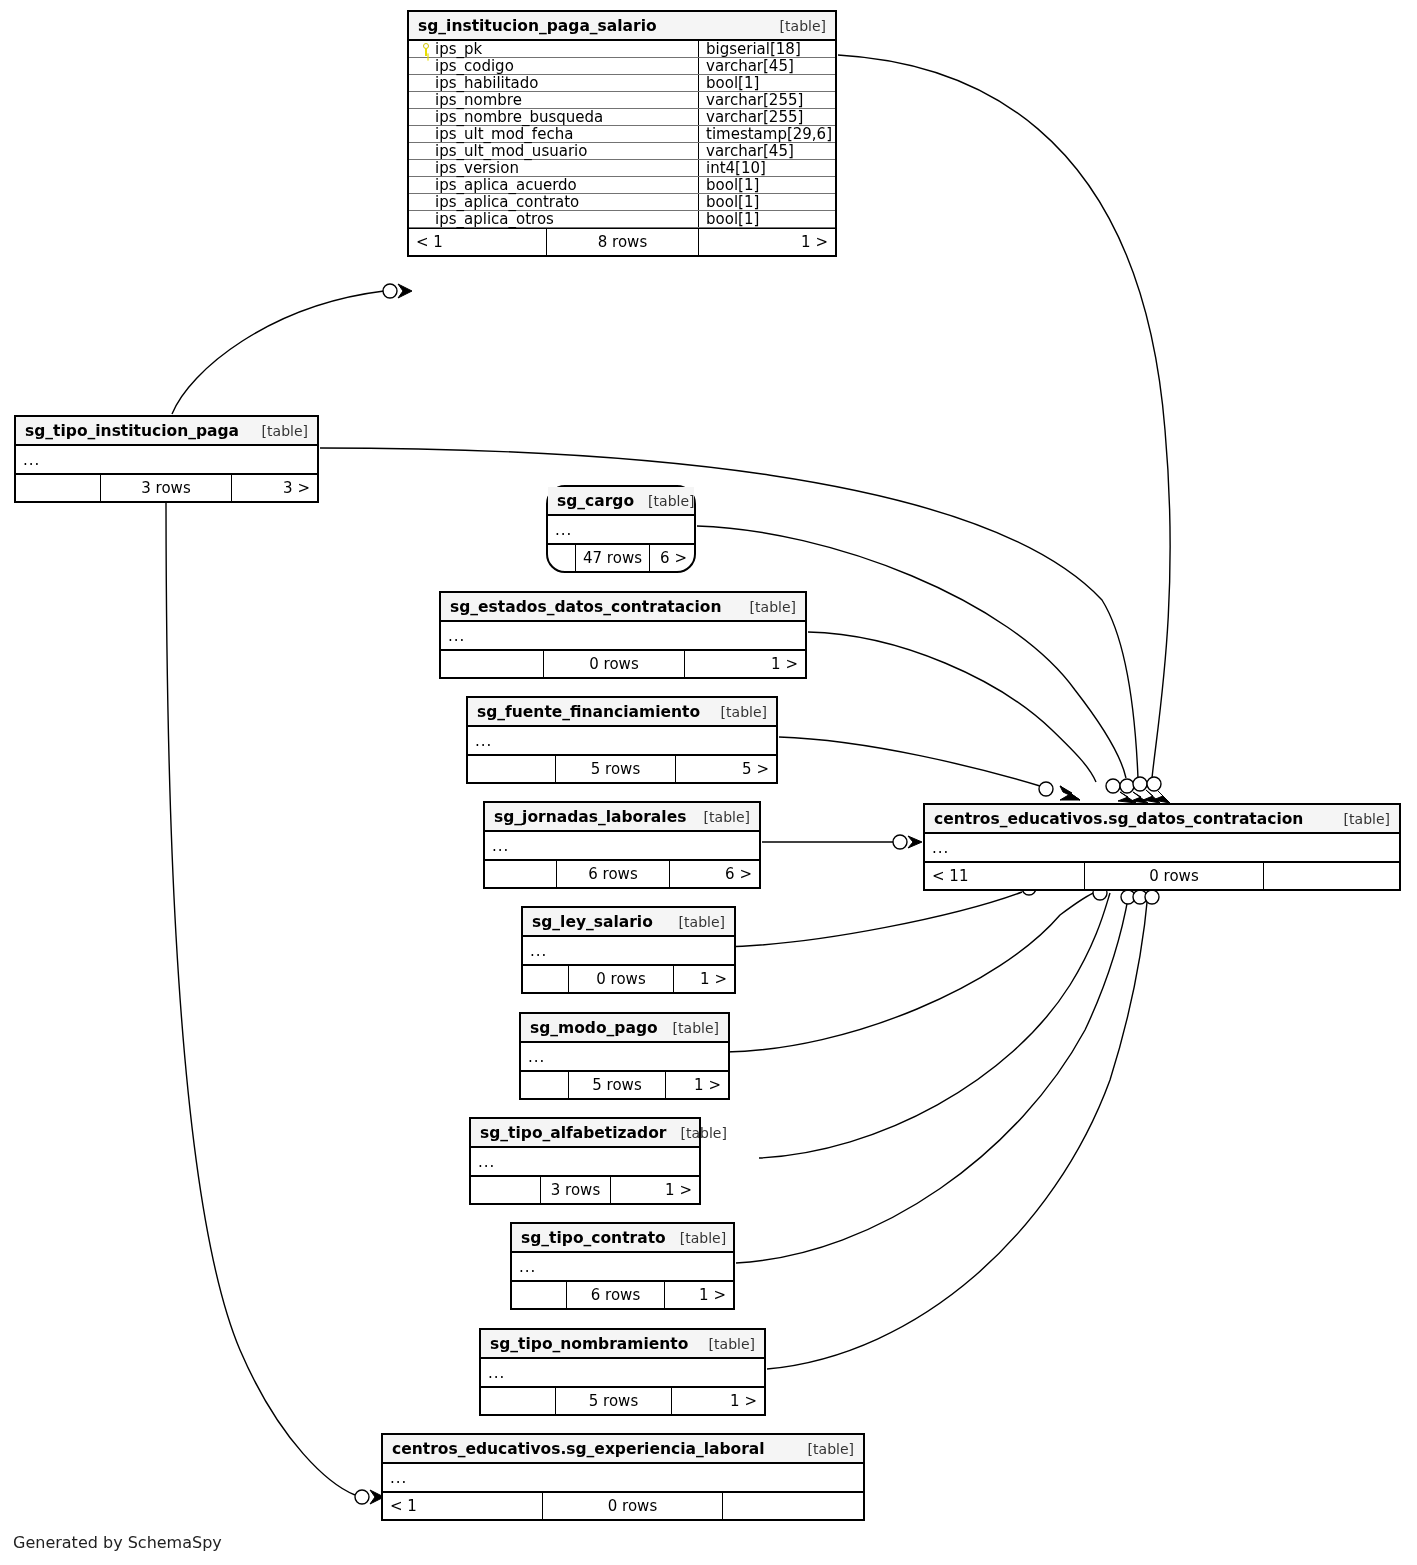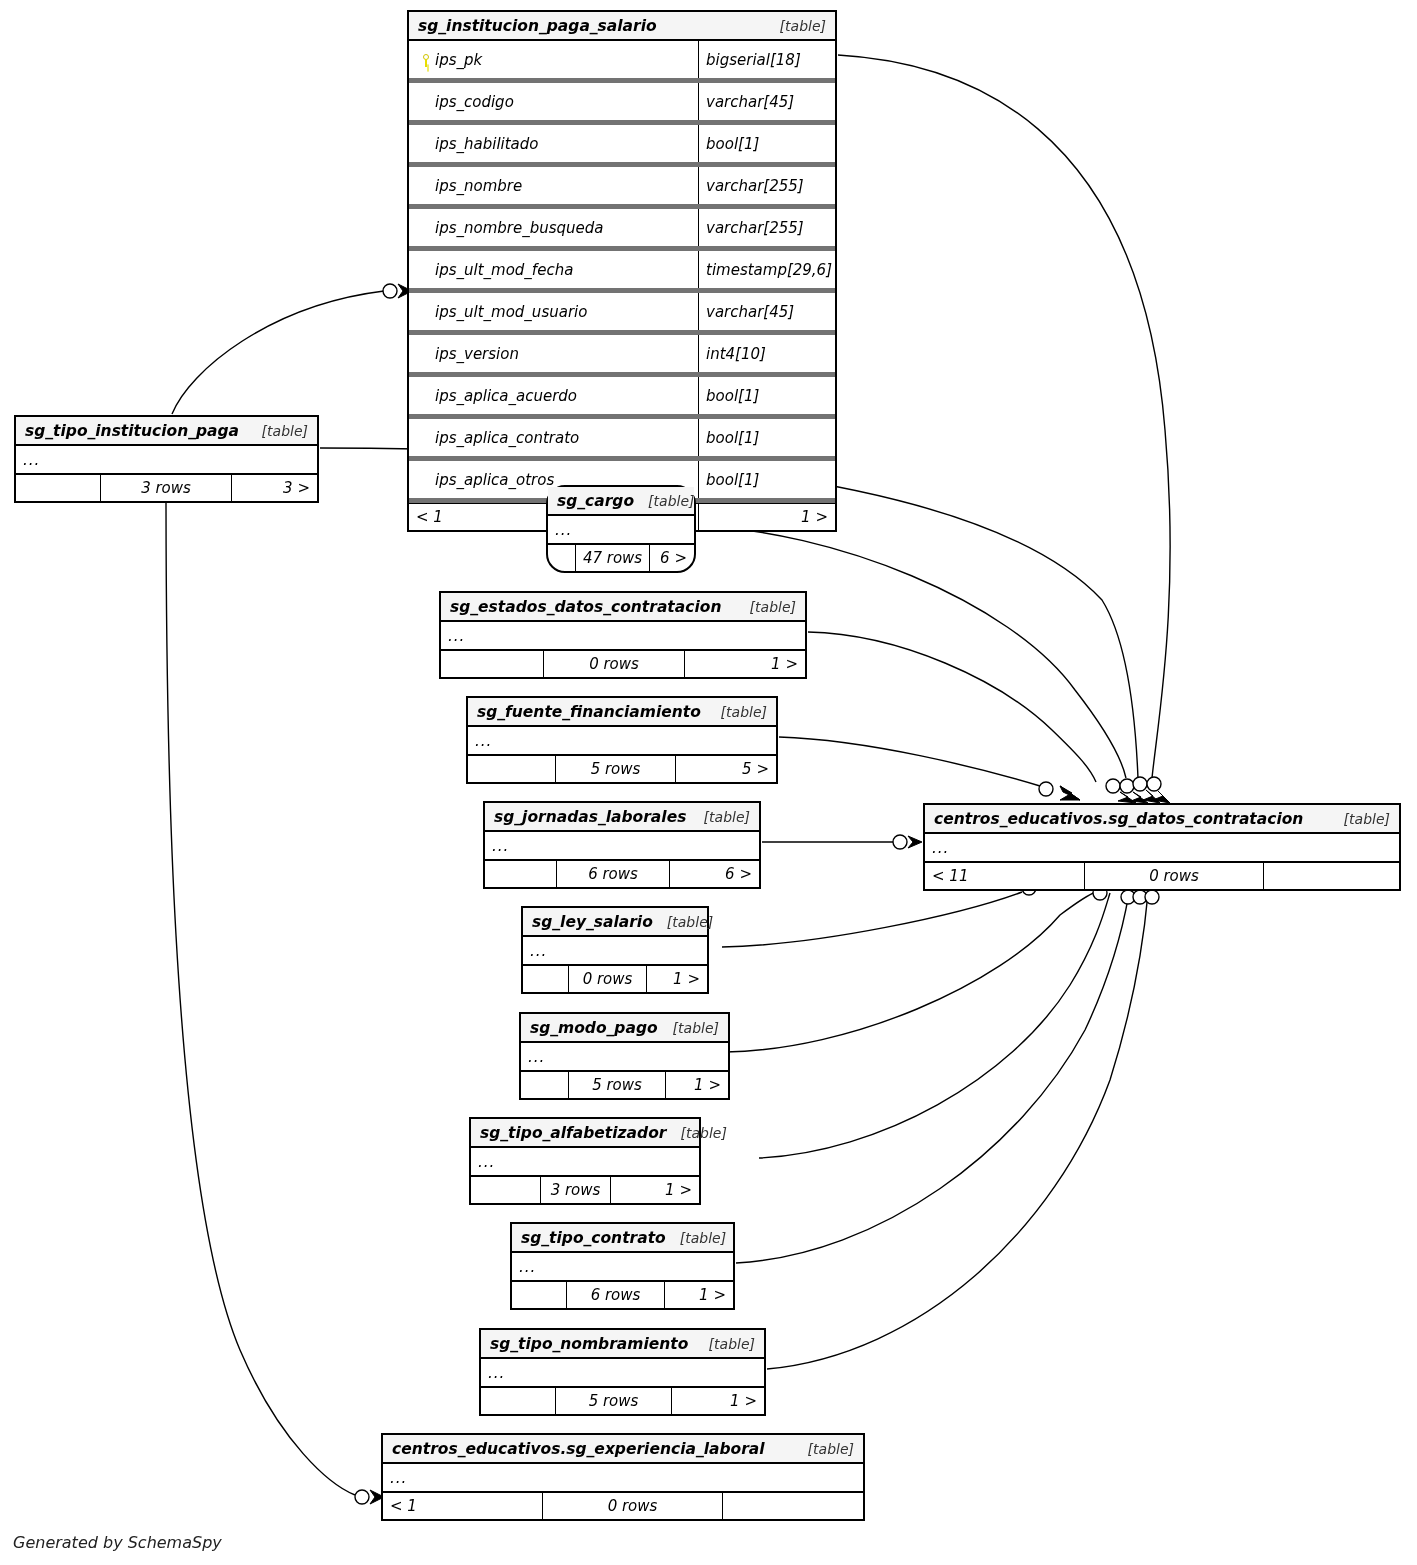--- a/index.html
+++ b/index.html
@@ -11,21 +11,20 @@
     font-family: "DejaVu Sans", "Liberation Sans", sans-serif;
     width: 1417px;
     height: 1565px;
     position: relative;
     overflow: hidden;
   }
   #canvas {
     position: relative;
     width: 1417px;
     height: 1565px;
-    font-style: italic;
   }
   #edges {
     position: absolute;
     left: 0;
     top: 0;
     width: 1417px;
     height: 1565px;
     pointer-events: none;
   }
   .edge-path {
@@ -69,23 +68,23 @@
     white-space: nowrap;
   }
   .tbl-type {
     font-size: 14px;
     color: #333333;
     white-space: nowrap;
     padding-left: 14px;
   }
   .col-row {
     display: flex;
-    height: 42px;
-    box-sizing: border-box;
-    border-bottom: 5px solid #737373;
+    height: 17px;
+    box-sizing: border-box;
+    border-bottom: 1px solid #737373;
     align-items: center;
   }
   .col-row:last-of-type {
     border-bottom: none;
   }
   .col-left {
     display: flex;
     align-items: center;
     flex: 1 1 auto;
     height: 100%;
@@ -421,21 +420,21 @@
       <span class="tbl-type">[table]</span>
     </div>
     <div class="ellipsis-row">...</div>
     <div class="tbl-foot">
       <div class="foot-cell foot-left" style="width:72px;"></div>
       <div class="foot-cell foot-mid">6 rows</div>
       <div class="foot-cell foot-right" style="width:89px;">6 &gt;</div>
     </div>
   </div>
 
-  <div class="tbl" style="left:521px; top:906px; width:188px;">
+  <div class="tbl" style="left:521px; top:906px; width:215px;">
     <div class="tbl-head">
       <span class="tbl-name">sg_ley_salario</span>
       <span class="tbl-type">[table]</span>
     </div>
     <div class="ellipsis-row">...</div>
     <div class="tbl-foot">
       <div class="foot-cell foot-left" style="width:46px;"></div>
       <div class="foot-cell foot-mid">0 rows</div>
       <div class="foot-cell foot-right" style="width:60px;">1 &gt;</div>
     </div>

